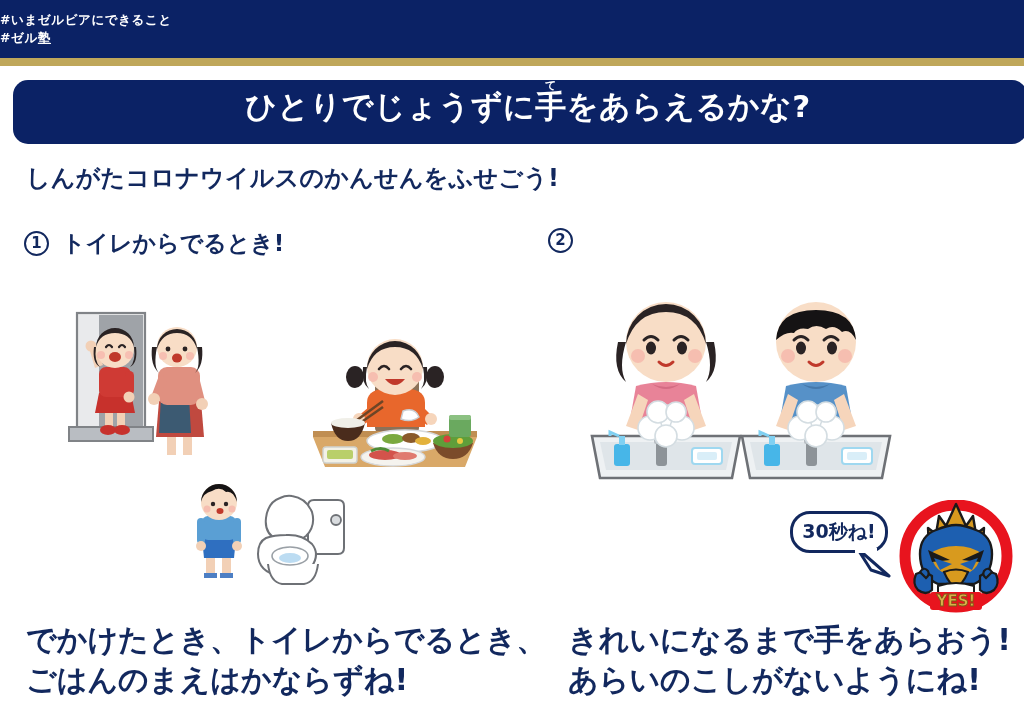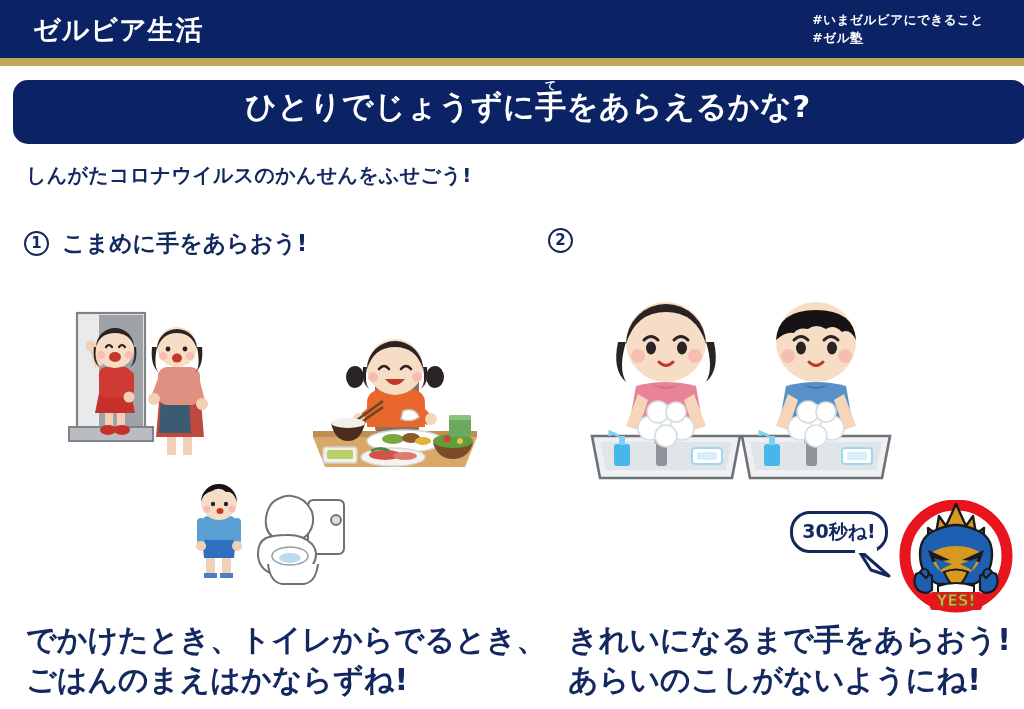--- a/index.html
+++ b/index.html
@@ -83,21 +83,21 @@
     font-size: 11px;
     font-weight: 700;
     line-height: 1;
   }
 
   
   .subtitle {
     position: absolute;
     left: 26px; top: 162px;
     color: #12285e;
-    font-size: 20px;
+    font-size: 24px;
     font-weight: 700;
     letter-spacing: 0.3px;
     white-space: nowrap;
   }
 
   
   .section-head {
     position: absolute;
     color: #12285e;
     font-size: 23px;
@@ -159,37 +159,36 @@
   .bubble-tail {
     position: absolute;
     left: 855px; top: 548px;
     width: 40px; height: 32px;
   }
 </style>
 </head>
 <body>
 
 <div class="header-bar">
-  <div class="header-title">ゼルビア生活</div>
   <div class="header-tags">
     <div class="tag-1">#いまゼルビアにできること</div>
     <div class="tag-2"><span>#ゼル</span><span class="u">塾</span></div>
   </div>
 </div>
 <div class="gold-stripe"></div>
 
 <div class="title-banner">
   <div class="title-text"><span>ひとりでじょうずに</span><ruby><span>手</span><rt>て</rt></ruby><span>をあらえるかな?</span></div>
 </div>
 
 <div class="subtitle">しんがたコロナウイルスのかんせんをふせごう!</div>
 
 <div class="section-head one">
   <span class="num-circle">1</span>
-  <span>こまめに手をあらおう!</span>
+  <span>トイレからでるとき!</span>
 </div>
 
 <div class="section-head two">
   <span class="num-circle">2</span>
 </div>
 
 <svg class="illus" style="left:55px; top:305px;" width="175" height="175" viewBox="0 0 175 175">
 
   <rect x="22" y="8" width="68" height="120" fill="#e9eaec" stroke="#808387" stroke-width="2.2"></rect>
   <rect x="44" y="10" width="44" height="116" fill="#9fa3a8"></rect>

